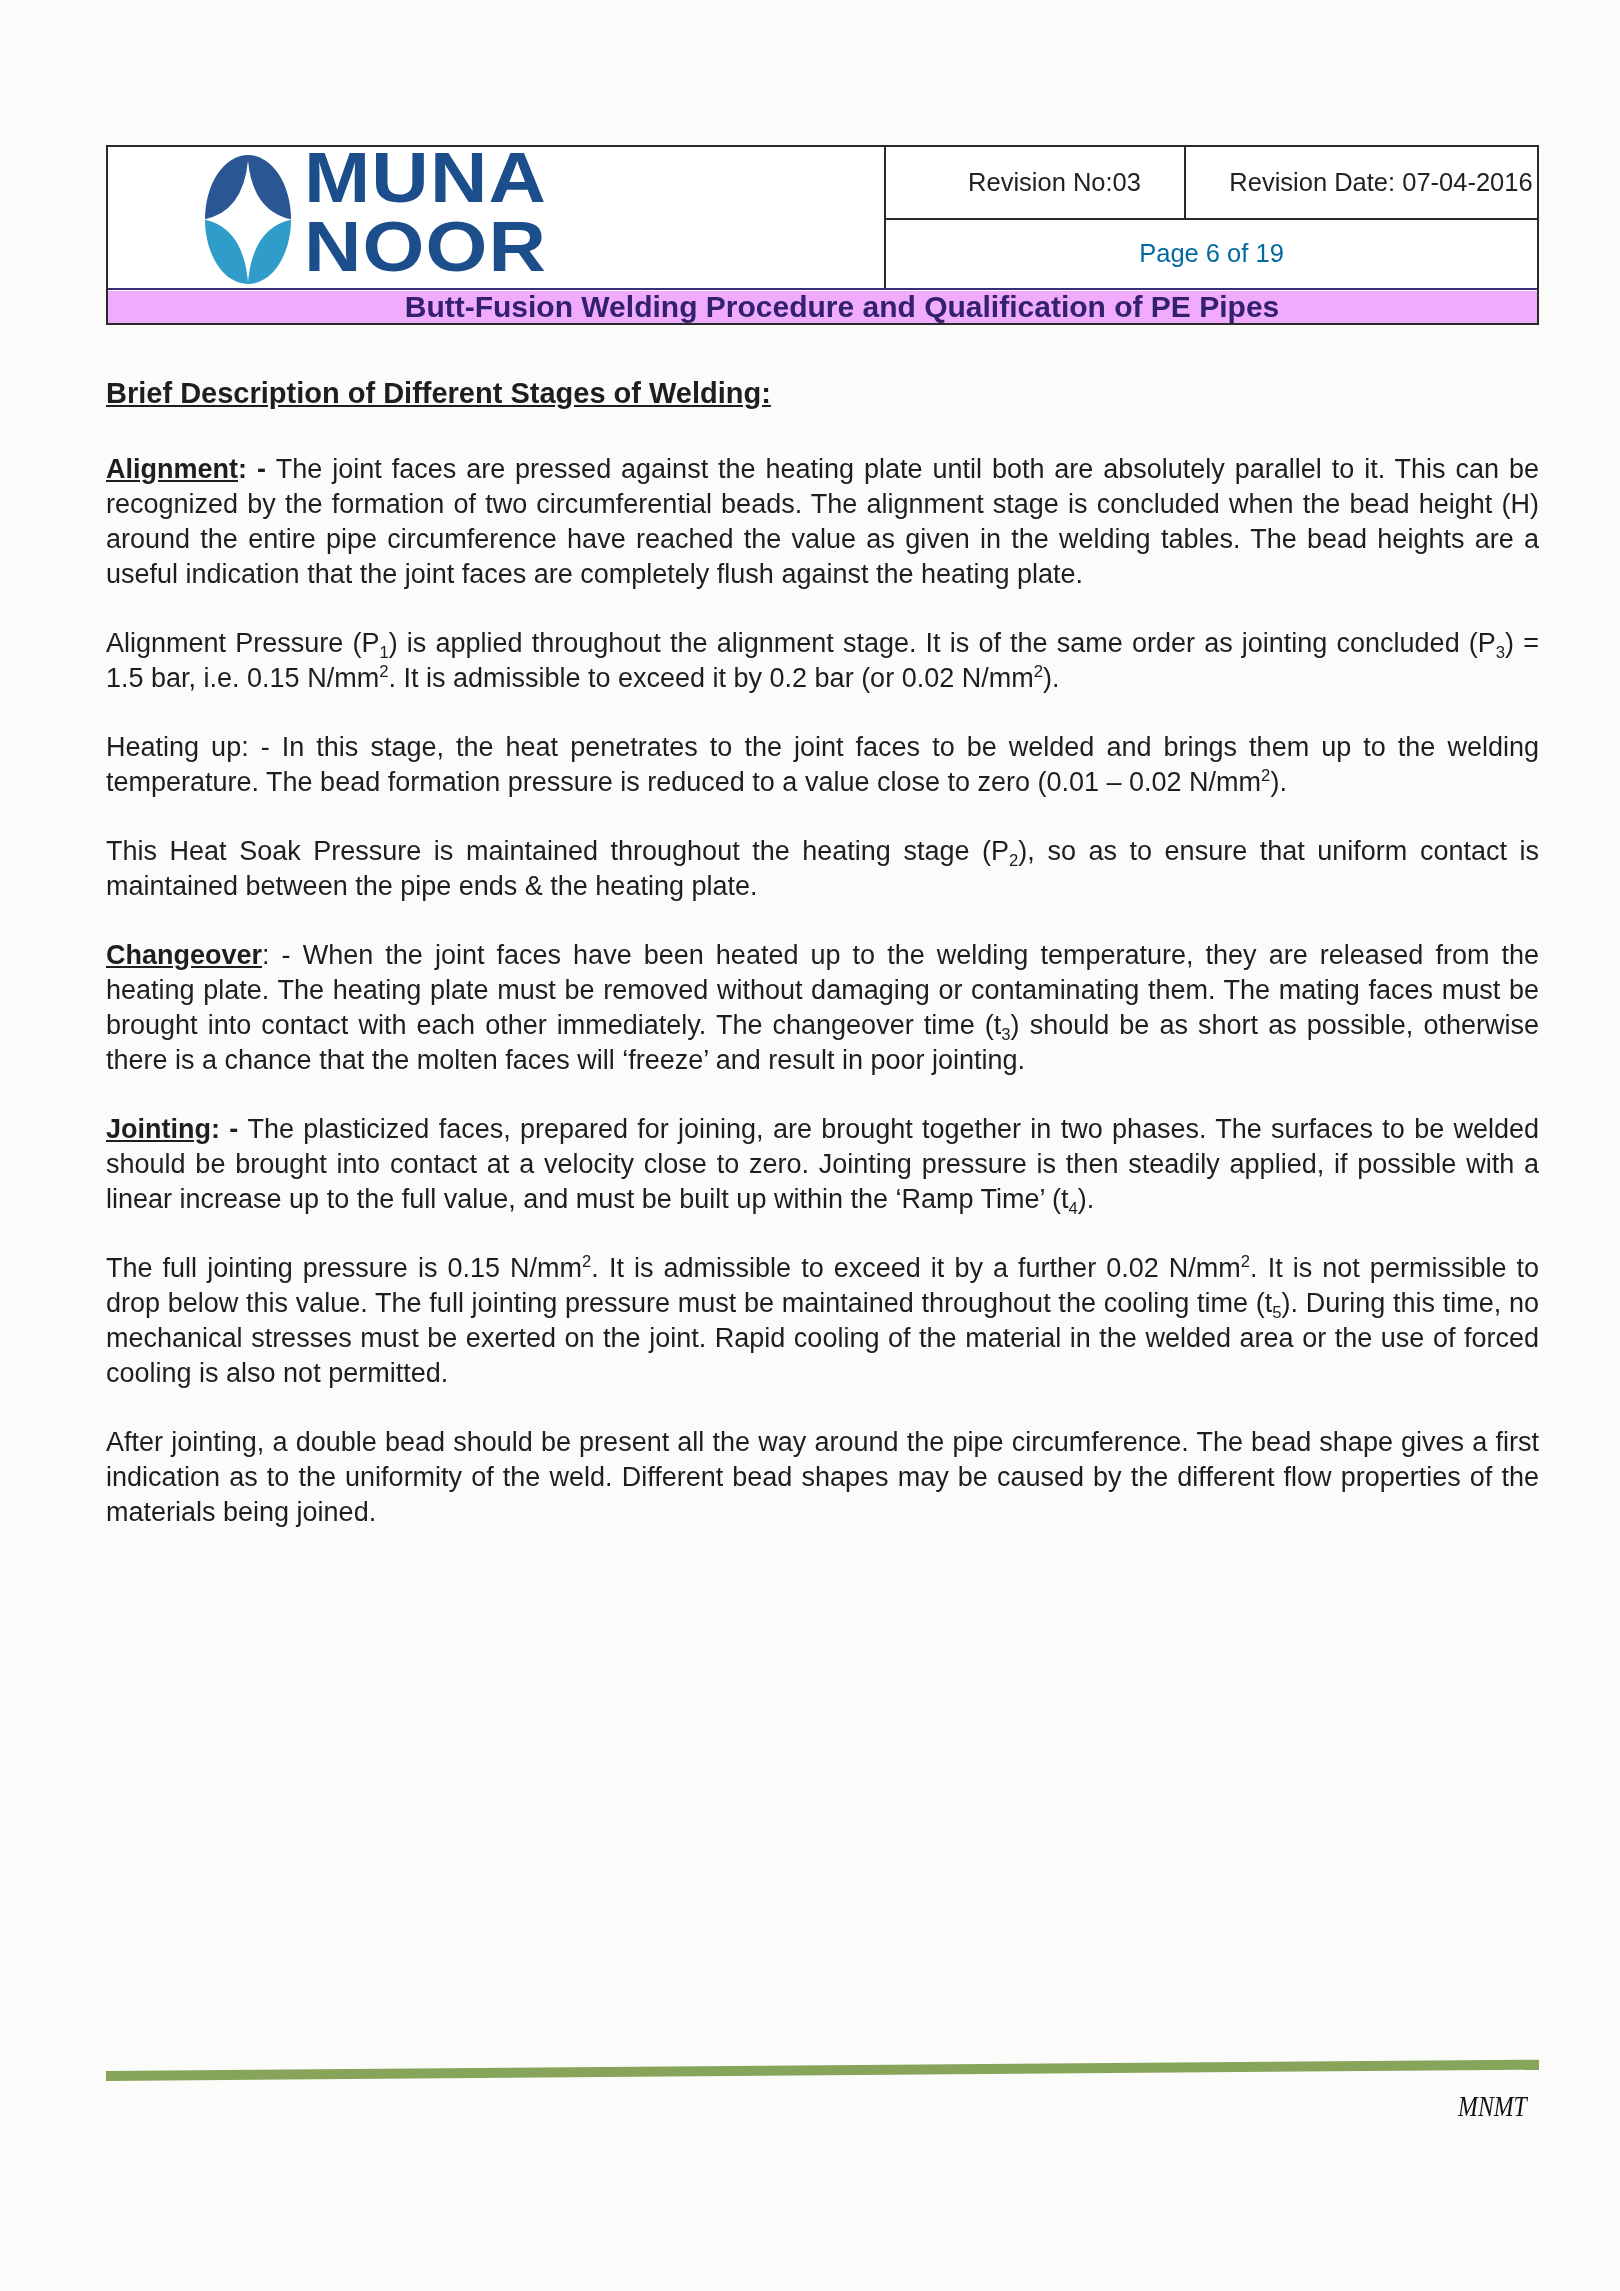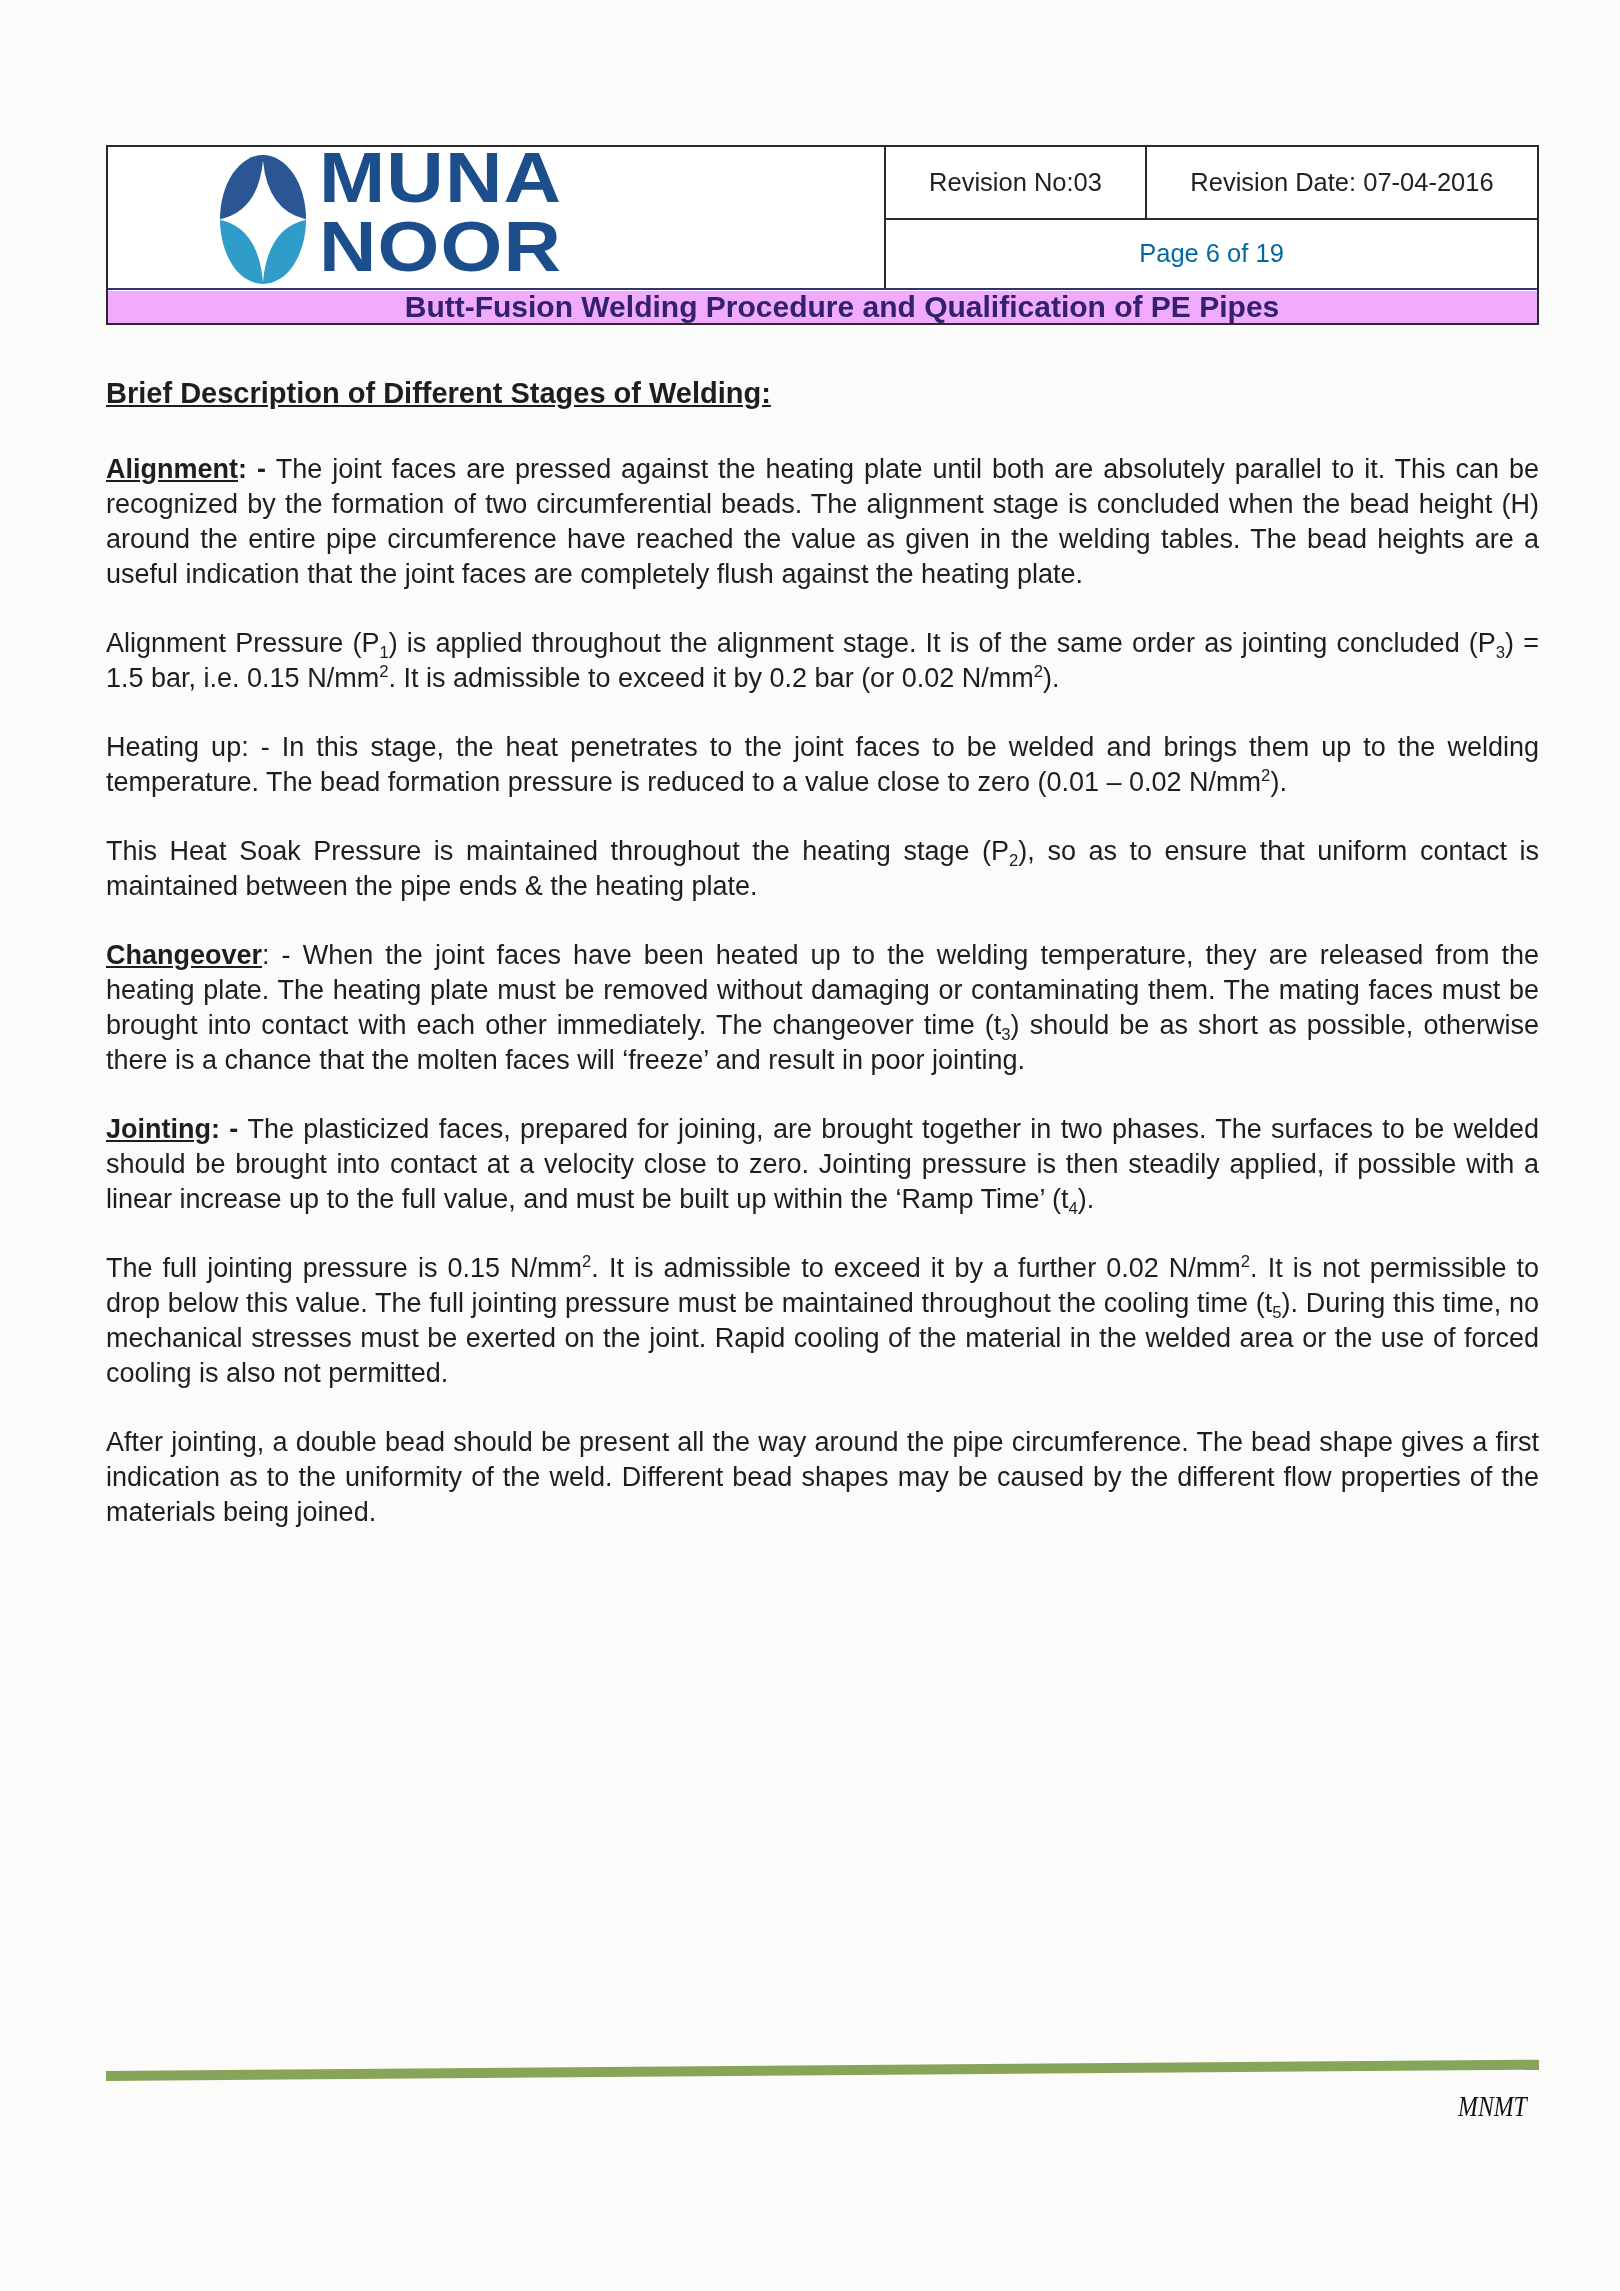--- a/index.html
+++ b/index.html
@@ -17,21 +17,21 @@
     width: 1433px; height: 180px;
     border: 2px solid #2a2a2a;
     box-sizing: border-box;
     background: #fff;
   }
   .header-top {
     position: absolute; left: 0; top: 0; right: 0; height: 141px;
     border-bottom: 2.9px solid #3a2d7a;
   }
   .logo-area {
-    position: absolute; left: 0; top: 0; width: 776px; height: 167px; margin-left: 15px;
+    position: absolute; left: 0; top: 0; width: 776px; height: 167px;
   }
   .logo-mark {
     position: absolute; left: 96px; top: 5.9px; width: 88px; height: 133px;
   }
   .logo-text {
     position: absolute; left: 196px; top: -3.9px;
     font-family: "Liberation Sans", sans-serif;
     font-weight: bold;
     color: #1d4e8c;
     font-size: 71px;
@@ -44,21 +44,21 @@
     position: absolute; left: 776px; top: 0; right: 0; height: 141px;
     border-left: 2px solid #2a2a2a;
   }
   .meta-row1 {
     position: absolute; left: 0; right: 0; top: 0; height: 71px;
     border-bottom: 2px solid #2a2a2a;
     display: flex;
   }
   .meta-cell {
     display: flex; align-items: center; justify-content: center;
-    font-size: 25.5px; color: #222;
+    font-size: 25.5px; color: #222; padding-left: 39px;
   }
   .meta-rev { width: 259px; border-right: 2px solid #2a2a2a; }
   .meta-date { flex: 1; }
   .meta-row2 {
     position: absolute; left: 0; right: 0; top: 71px; height: 71px;
     display: flex; align-items: center; justify-content: center;
     font-size: 25.5px; color: #0369a1;
   }
   .banner {
     position: absolute; left: 0; right: 0; top: 144px; bottom: 0;

